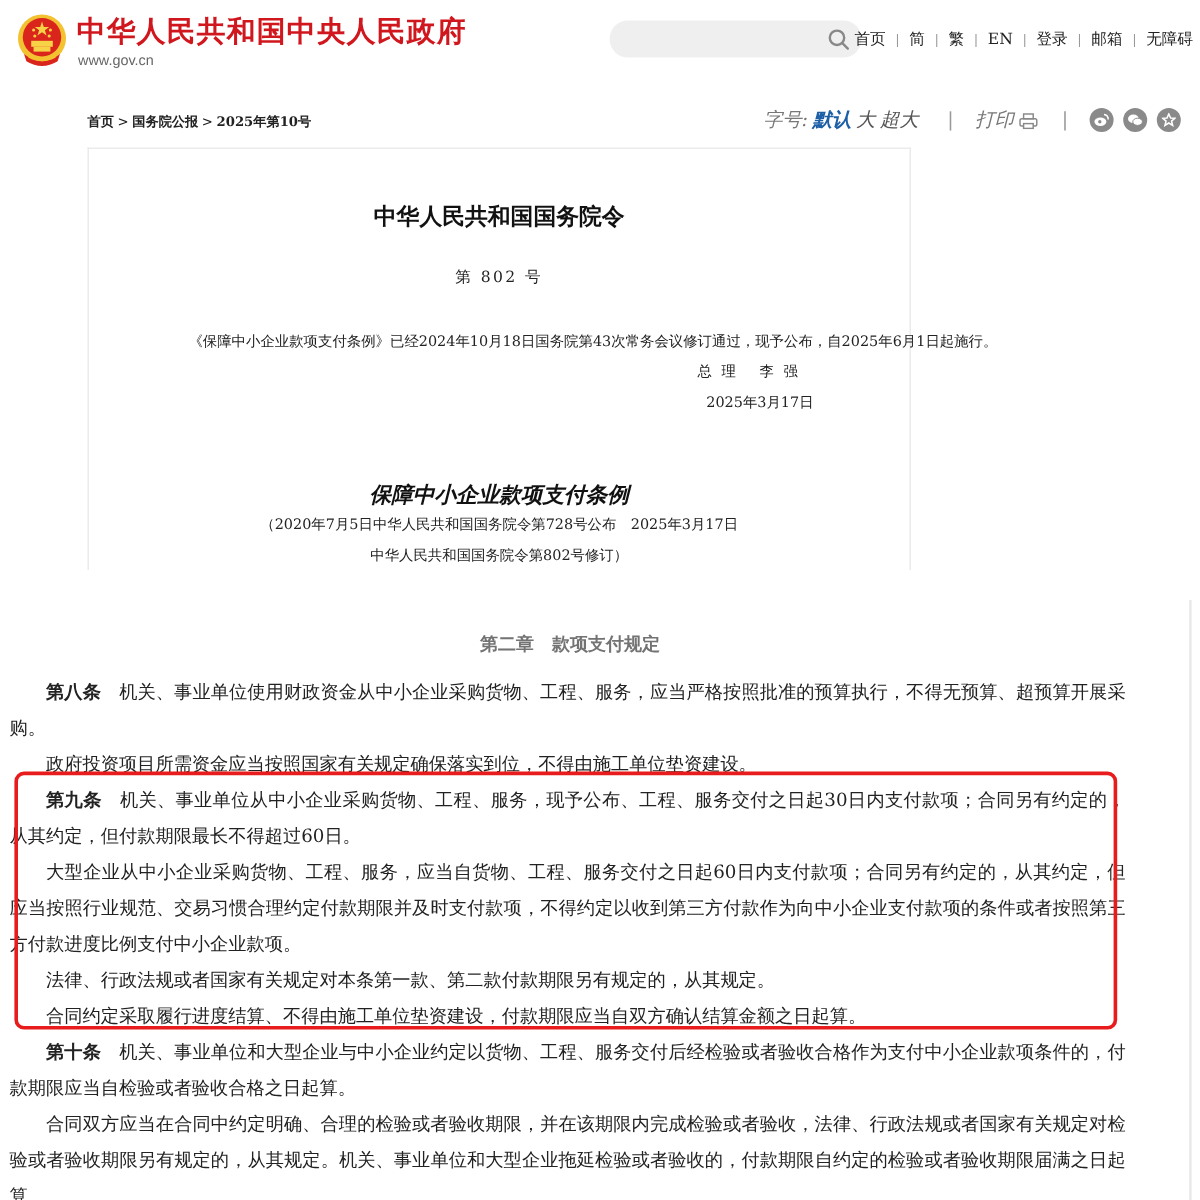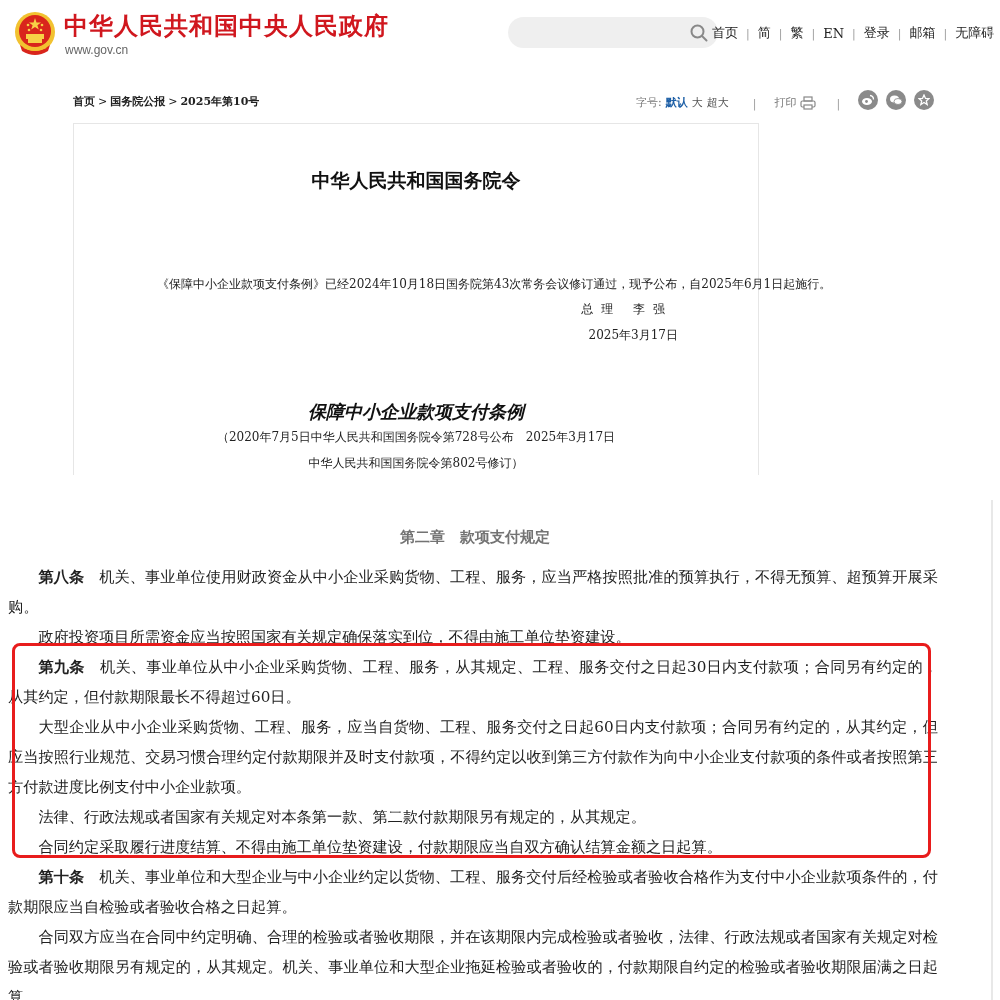--- a/index.html
+++ b/index.html
@@ -14,21 +14,21 @@
   .search-box { position: absolute; left: 508px; top: 17px; width: 210px; height: 31px; border-radius: 16px; background: #efefef; }
   .search-icon { position: absolute; right: 10px; top: 7px; width: 18px; height: 18px; }
   .topnav { position: absolute; left: 712px; top: 24px; display: flex; align-items: center; white-space: nowrap; font-size: 13px; color: #222; }
   .topnav .item { cursor: pointer; }
   .topnav .sep { color: #999; margin: 0 8px; font-size: 11px; }
 
   
   .breadcrumb { position: absolute; left: 73px; top: 94px; font-size: 11px; color: #222; font-weight: bold; white-space: nowrap; }
   .breadcrumb .crumb { cursor: pointer; }
   .breadcrumb .arrow { margin: 0 3px; font-weight: normal; }
-  .toolbar { position: absolute; left: 636px; top: 90px; display: flex; align-items: flex-end; font-size: 11px; color: #777; white-space: nowrap; }
+  .toolbar { position: absolute; left: 636px; top: 90px; display: flex; align-items: flex-start; font-size: 16px; color: #777; white-space: nowrap; font-style: italic; }
   .toolbar .fs-label { margin-right: 4px; }
   .toolbar .fs-opt { margin-right: 4px; cursor: pointer; color: #555; }
   .toolbar .fs-opt.active { color: #1d5fa6; font-weight: bold; }
   .toolbar .tsep { margin: 0 18px 0 20px; color: #999; }
   .toolbar .print { display: flex; align-items: center; cursor: pointer; }
   .toolbar .print svg { margin-left: 4px; }
   .share { display: flex; align-items: center; }
   .share .circle { width: 20px; height: 20px; border-radius: 50%; background: #8a8a8a; margin-right: 8px; display: flex; align-items: center; justify-content: center; cursor: pointer; }
 
   
@@ -134,38 +134,39 @@
     <span class="circle">
       <svg width="12" height="12" viewBox="0 0 12 12">
           <polygon points="6,1 7.5,4.4 11,4.6 8.3,6.9 9.2,10.5 6,8.5 2.8,10.5 3.7,6.9 1,4.6 4.5,4.4" fill="none" stroke="#fff" stroke-width="1.3"></polygon>
         </svg>
     </span>
   </span>
 </div>
 
 <div class="doc-box">
   <div class="center order-title">中华人民共和国国务院令</div>
+  <div class="center order-number">第 802 号</div>
   <div class="decree-text">《保障中小企业款项支付条例》已经2024年10月18日国务院第43次常务会议修订通过，现予公布，自2025年6月1日起施行。</div>
   <div class="signer">总理 李强</div>
   <div class="sign-date">2025年3月17日</div>
   <div class="center reg-title">保障中小企业款项支付条例</div>
   <div class="center reg-sub1">（2020年7月5日中华人民共和国国务院令第728号公布　2025年3月17日</div>
   <div class="center reg-sub2">中华人民共和国国务院令第802号修订）</div>
 </div>
 
 <div class="right-rule"></div>
 <div class="chapter">第二章　款项支付规定</div>
 
 <div class="article art8">
   <p><span class="art-no">第八条</span><span>机关、事业单位使用财政资金从中小企业采购货物、工程、服务，应当严格按照批准的预算执行，不得无预算、超预算开展采购。</span></p>
   <p>政府投资项目所需资金应当按照国家有关规定确保落实到位，不得由施工单位垫资建设。</p>
 </div>
 
 <div class="article art9">
-  <p><span class="art-no">第九条</span><span>机关、事业单位从中小企业采购货物、工程、服务，从其规定、工程、服务交付之日起30日内支付款项；合同另有约定的，从其约定，但付款期限最长不得超过60日。</span></p>
+  <p><span class="art-no">第九条</span><span>机关、事业单位从中小企业采购货物、工程、服务，现予公布、工程、服务交付之日起30日内支付款项；合同另有约定的，从其约定，但付款期限最长不得超过60日。</span></p>
   <p>大型企业从中小企业采购货物、工程、服务，应当自货物、工程、服务交付之日起60日内支付款项；合同另有约定的，从其约定，但应当按照行业规范、交易习惯合理约定付款期限并及时支付款项，不得约定以收到第三方付款作为向中小企业支付款项的条件或者按照第三方付款进度比例支付中小企业款项。</p>
   <p>法律、行政法规或者国家有关规定对本条第一款、第二款付款期限另有规定的，从其规定。</p>
   <p>合同约定采取履行进度结算、不得由施工单位垫资建设，付款期限应当自双方确认结算金额之日起算。</p>
 </div>
 
 <div class="highlight"></div>
 
 <div class="article art10">
   <p><span class="art-no">第十条</span><span>机关、事业单位和大型企业与中小企业约定以货物、工程、服务交付后经检验或者验收合格作为支付中小企业款项条件的，付款期限应当自检验或者验收合格之日起算。</span></p>
   <p>合同双方应当在合同中约定明确、合理的检验或者验收期限，并在该期限内完成检验或者验收，法律、行政法规或者国家有关规定对检验或者验收期限另有规定的，从其规定。机关、事业单位和大型企业拖延检验或者验收的，付款期限自约定的检验或者验收期限届满之日起算。</p>

